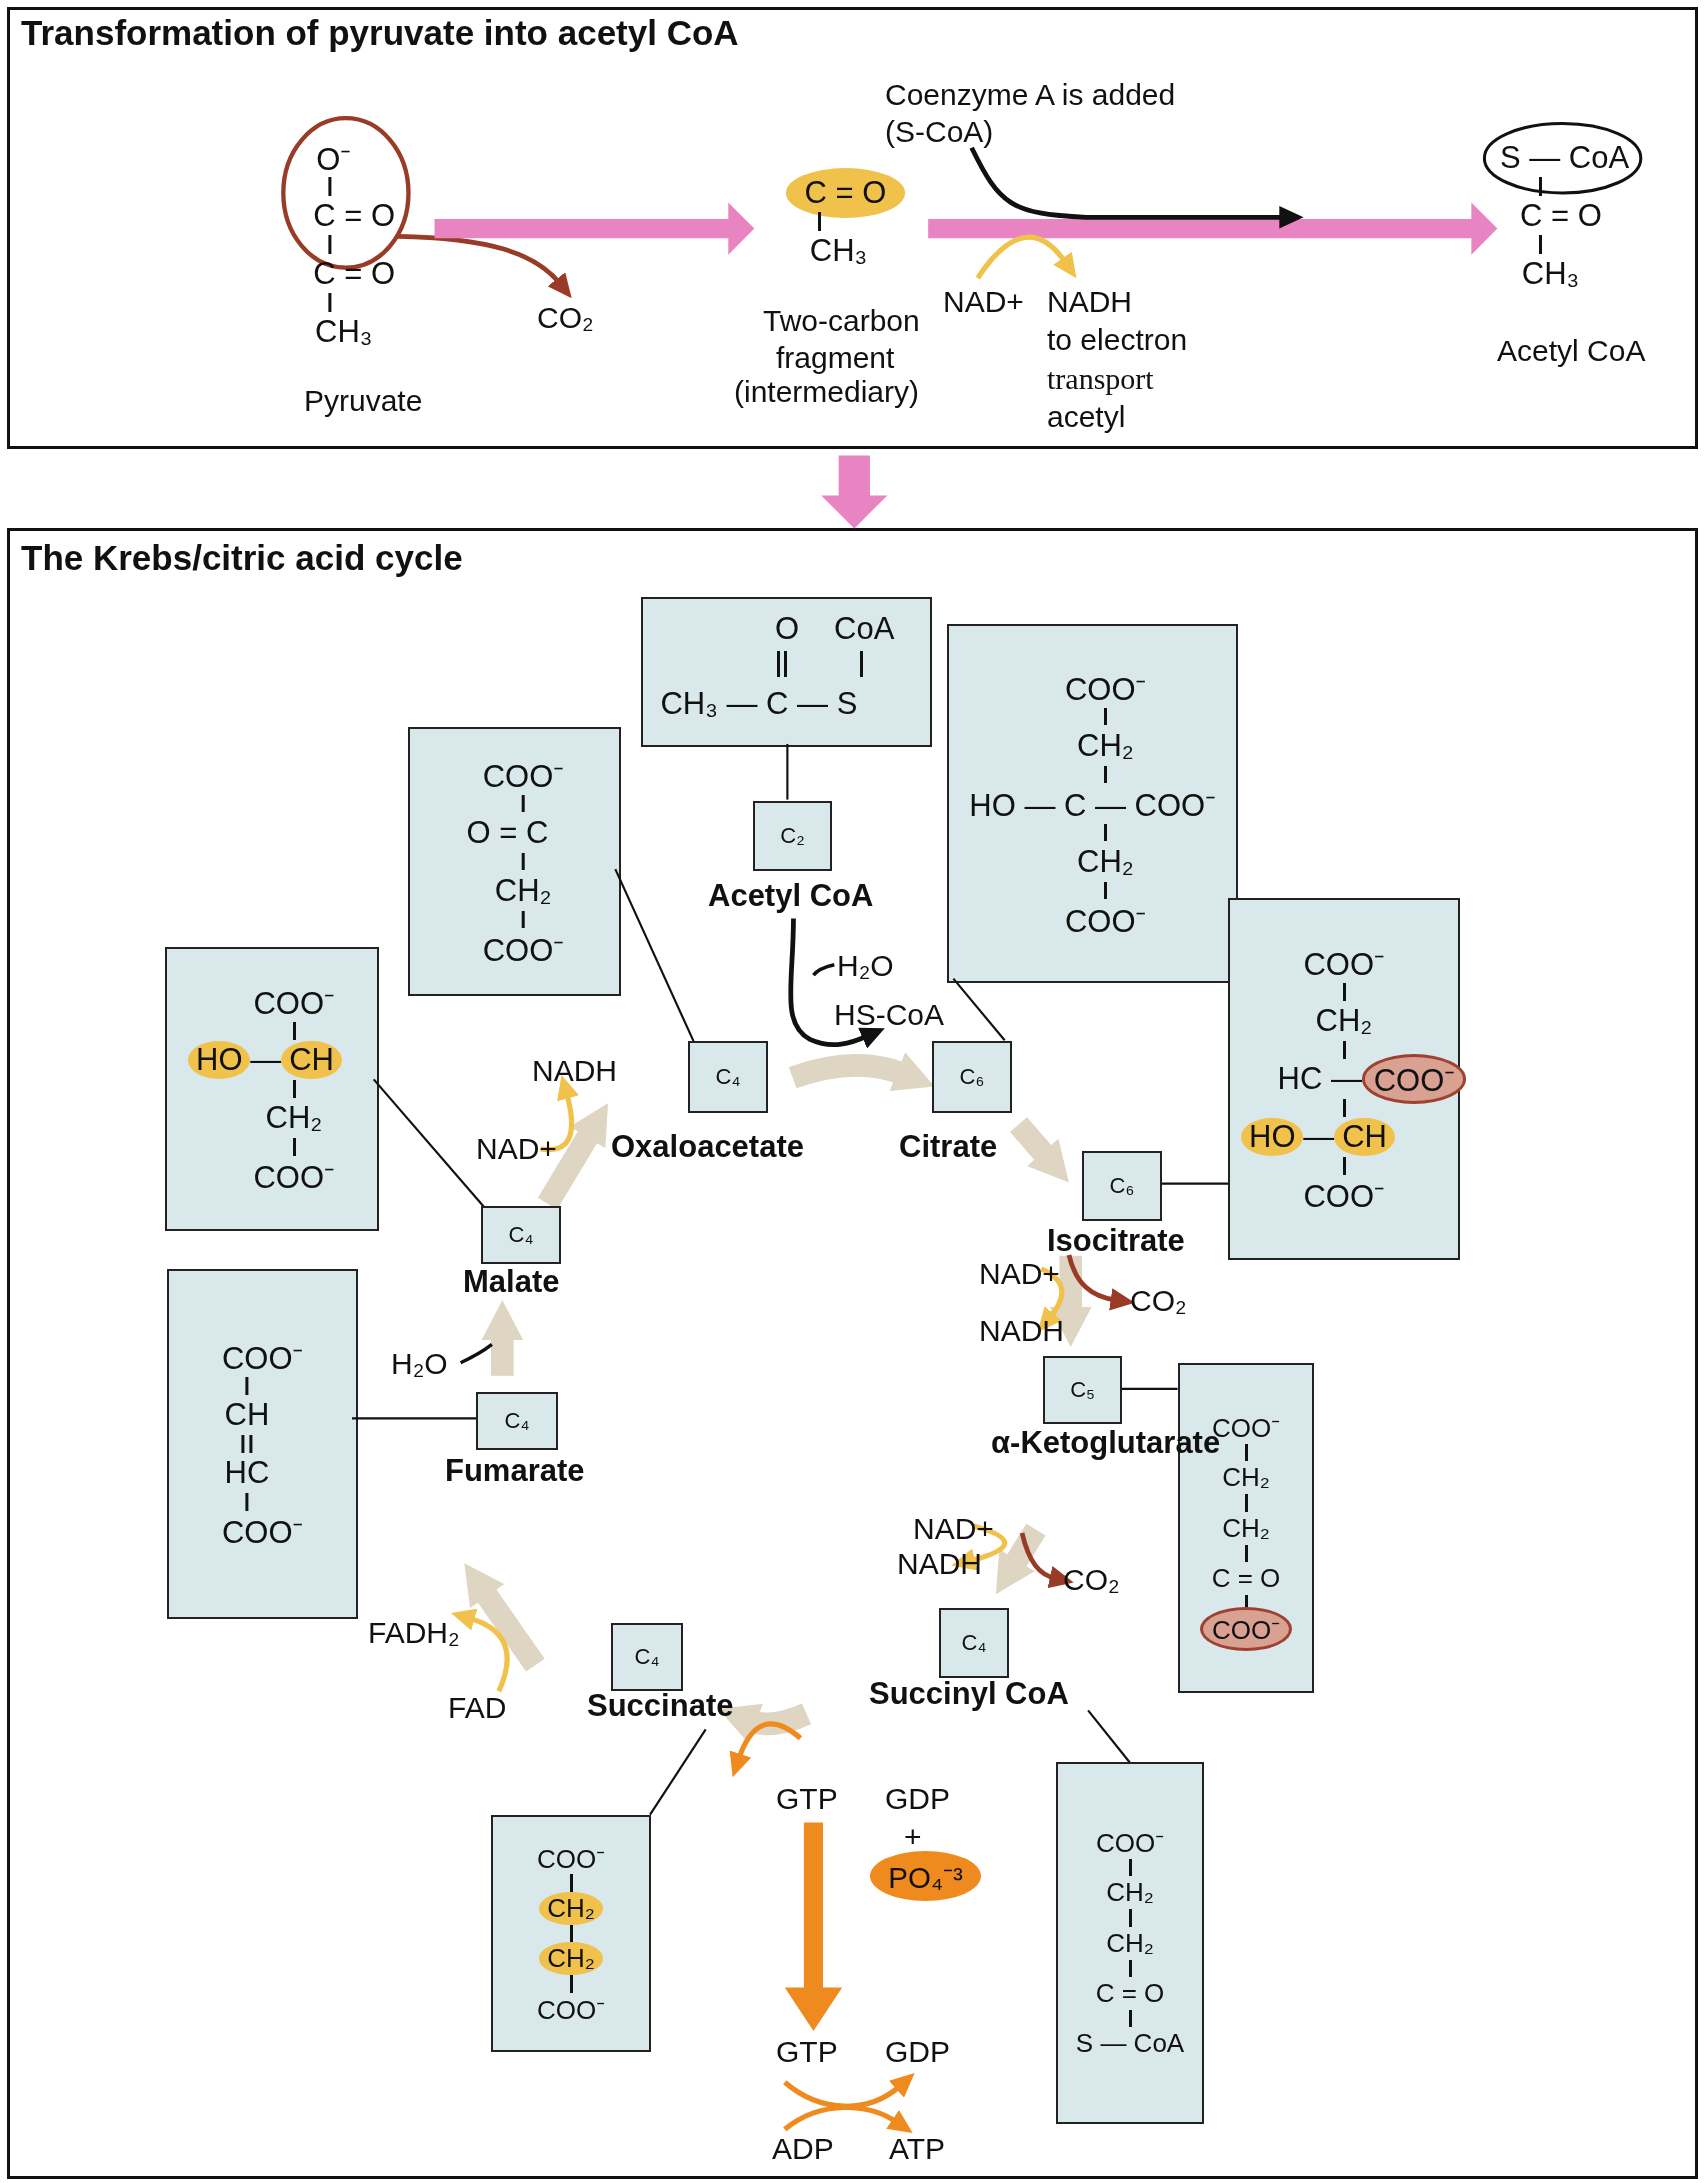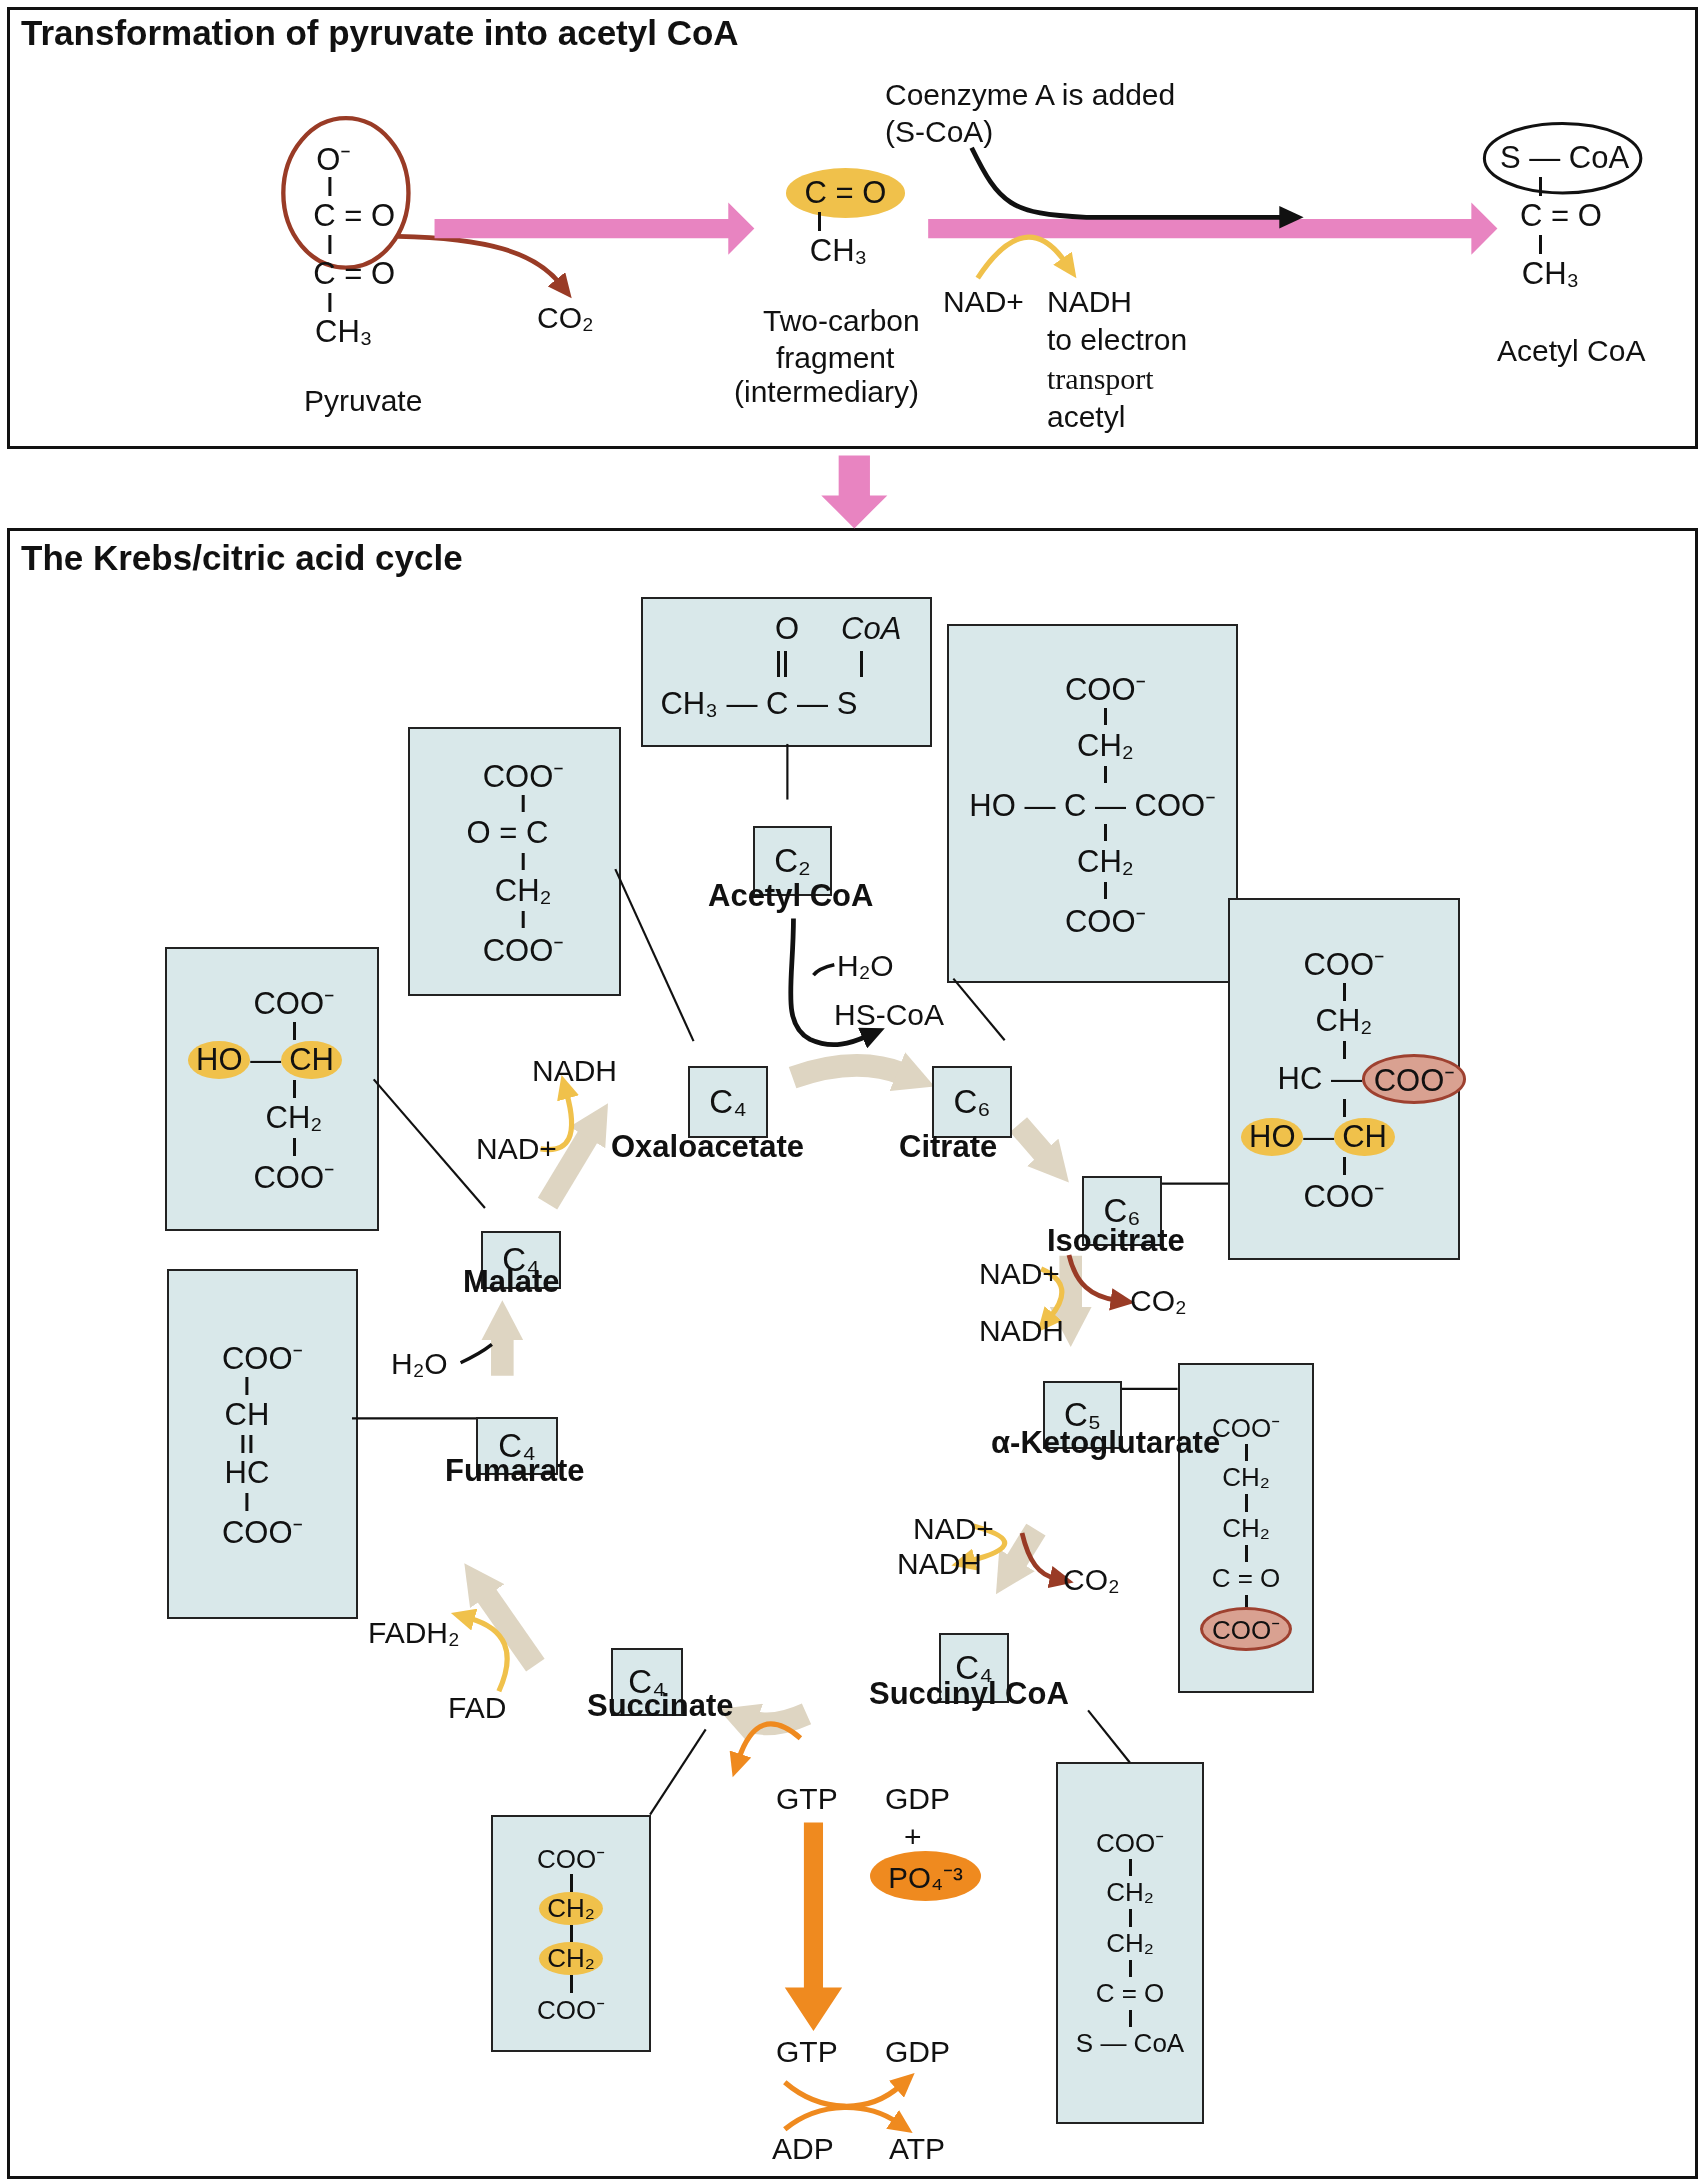--- a/index.html
+++ b/index.html
@@ -30,21 +30,21 @@
   .sm{font-size:26px;}
   .sm .srow.t{height:33px;}
   .sm .srow.bnd{height:17.4px;}
   .bond2{display:flex;gap:4.3px;}
   .bond{width:3px;height:17.4px;background:#111;}
   .sfree .bond{height:19px;}
   .hl-y{background:var(--yellow);border-radius:50%;padding:0.9px 7.8px;}
   .hl-y2{background:var(--yellow);border-radius:50%;padding:7px 19px;}
   .hl-r{background:var(--redfill);border:3.5px solid var(--redline);border-radius:50%;padding:0.9px 8.7px;}
   .cbox{position:absolute;z-index:4;background:var(--box);border:2.2px solid #222;
-        display:flex;align-items:center;justify-content:center;font-size:33px;margin-top:25px;}
+        display:flex;align-items:center;justify-content:center;font-size:22px;}
   .po4{position:absolute;z-index:4;background:var(--orange);border-radius:50%;
        display:flex;align-items:center;justify-content:center;font-size:29.5px;}
   .abox-item{position:absolute;}
 </style>
 </head>
 <body>
 
 <div id="stage">
 
   <div class="panel" style="left:7px;top:7px;width:1685px;height:436px;"></div>
@@ -203,21 +203,21 @@
       <div class="srow t" style="transform: translateX(-14px);">
         <span>CH₃</span>
       </div>
     </div>
   <div class="lbl" style="left:1497px;top:334px;">Acetyl CoA</div>
 
   <div class="lbl t" style="left:21px;top:539px;">The Krebs/citric acid cycle</div>
 
   <div class="sbox" style="left:641px;top:597px;width:287px;height:146px;display:block;">
     <span class="abox-item" style="left:132px;top:12px;">O</span>
-    <span class="abox-item" style="left:198px;top:12px;font-style:italic;">CoA</span>
+    <span class="abox-item" style="left:191px;top:12px;">CoA</span>
     <div class="abox-item bond2" style="left:134px;top:52px;">
         <div class="bond" style="height:26px;"></div>
         <div class="bond" style="height:26px;"></div>
       </div>
     <div class="abox-item bond" style="left:217px;top:52px;height:26px;"></div>
     <span class="abox-item" style="left:17.4px;top:87px;">CH₃ — C — S</span>
   </div>
 
   <div class="sbox" style="left:408px;top:727px;width:209px;height:265px;">
       <div class="srow t" style="transform: translateX(8.7px);">

